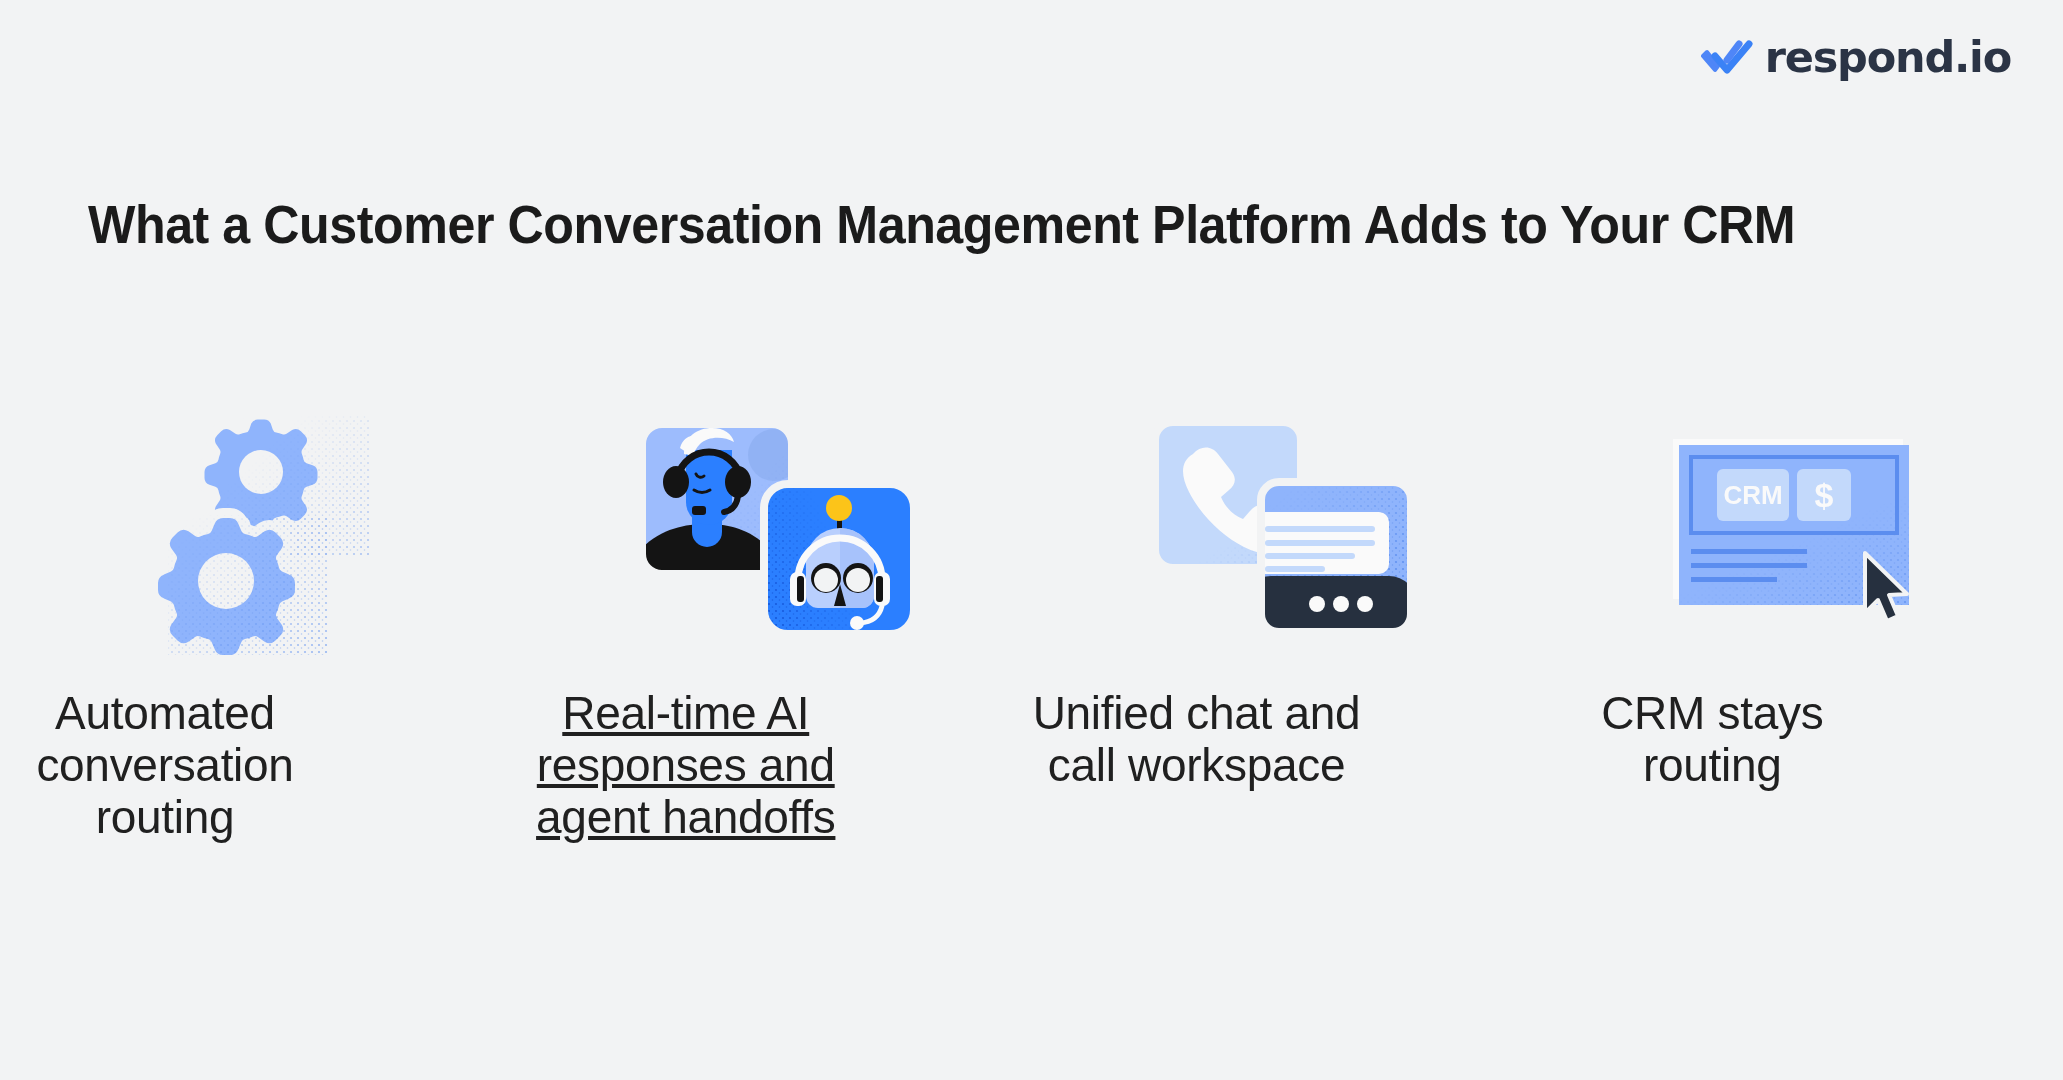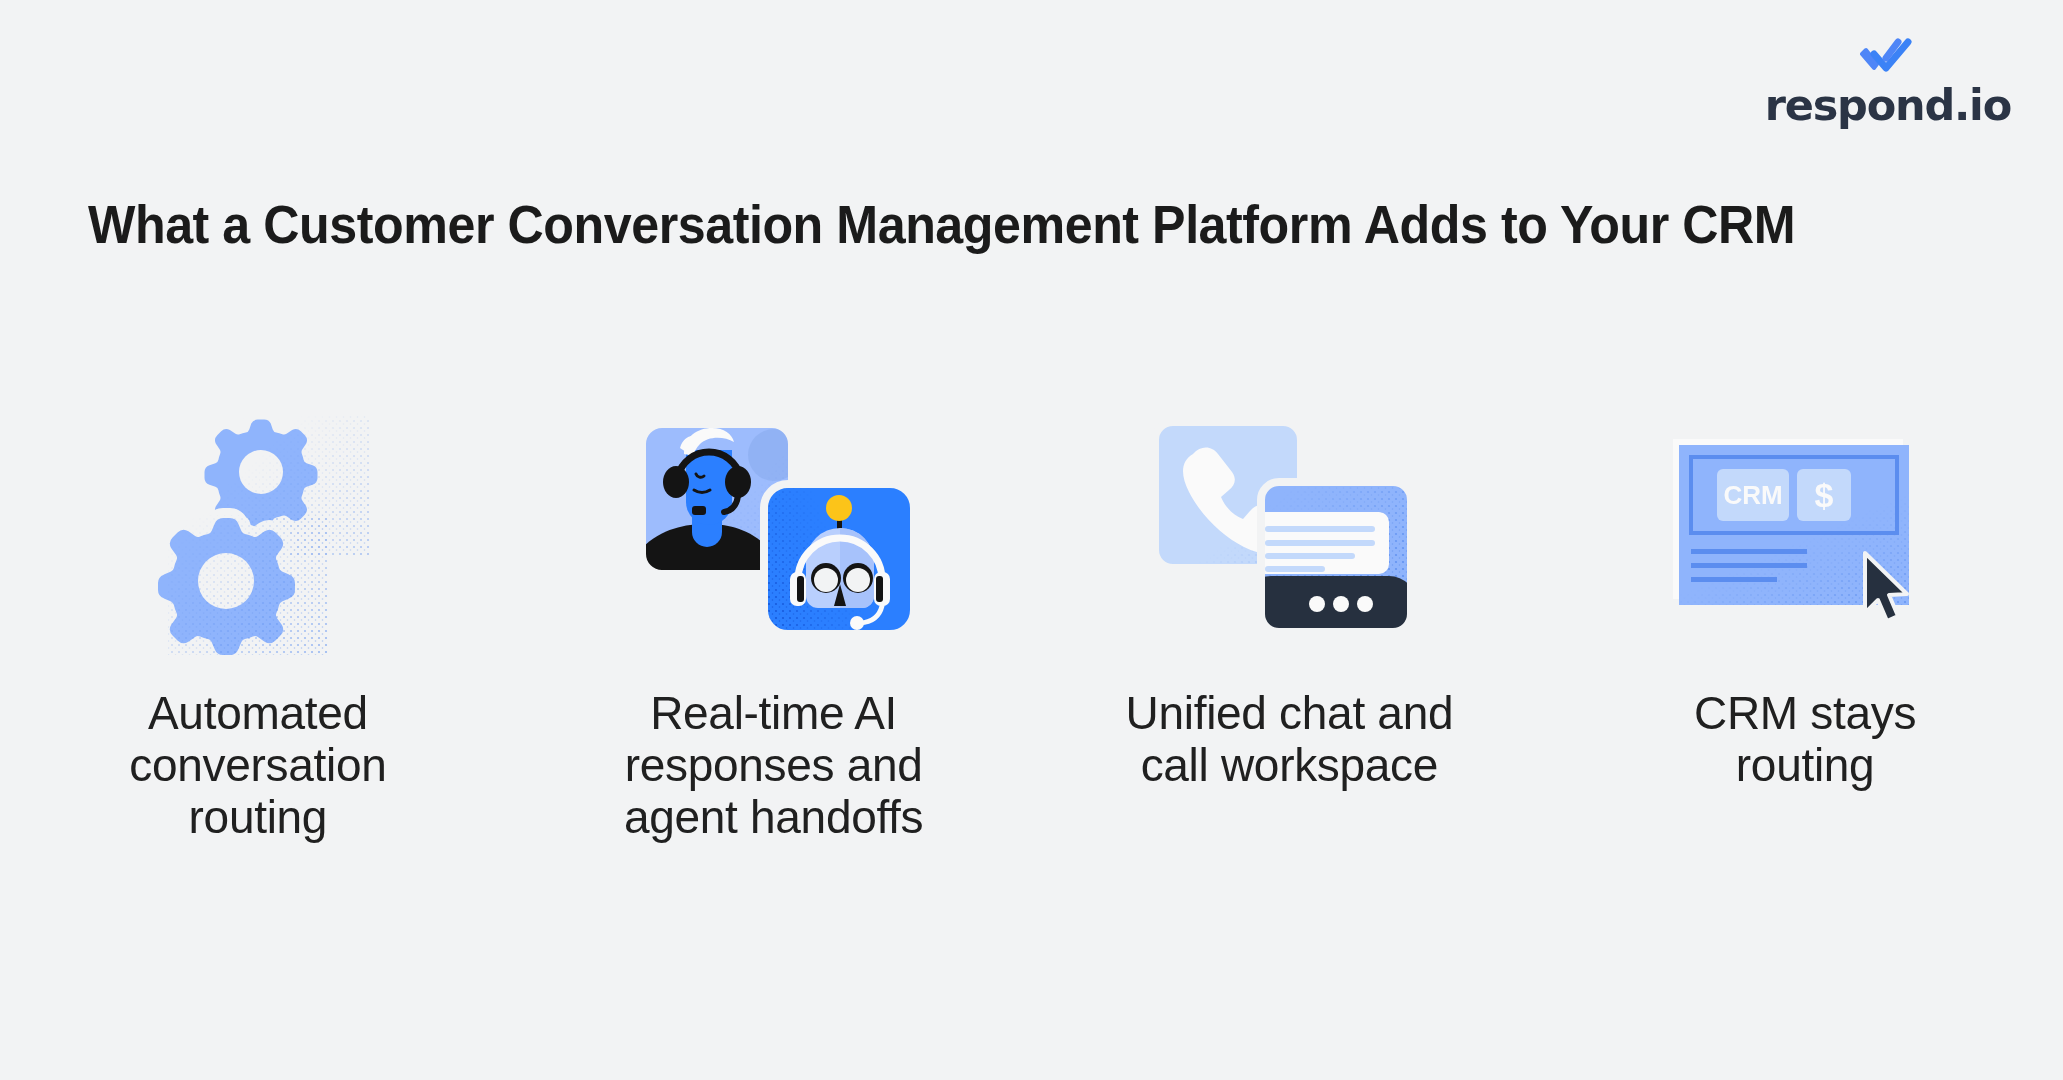--- a/index.html
+++ b/index.html
@@ -17,21 +17,20 @@
   }
 
   
   .logo {
     position: absolute;
     top: 36px;
     right: 52px;
     display: flex;
     align-items: center;
     gap: 8px;
-    flex-direction: column;
   }
   .logo-mark { width: 56px; height: 40px; display: block; }
   .logo-text {
     font-size: 43px;
     font-weight: bold;
     letter-spacing: -1.2px;
     color: #2b3445;
     line-height: 1;
     font-family: "DejaVu Sans", sans-serif;
   }
@@ -58,40 +57,39 @@
     position: absolute;
     top: 400px;
     left: 0;
     width: 2063px;
     display: flex;
   }
   .card {
     width: 25%;
     display: flex;
     flex-direction: column;
-    align-items: center;
   }
   .art {
     height: 260px;
     width: 100%;
     display: flex;
     align-items: center;
     justify-content: center;
     position: relative;
   }
   .caption {
     margin-top: 28px;
     text-align: center;
     font-size: 46px;
     line-height: 1.13;
     color: #202020;
     letter-spacing: -0.3px;
     max-width: 330px;
   }
-  .card-2 .caption { max-width: 340px; }
+  .card-2 .caption { max-width: 340px; text-decoration: underline; }
 </style>
 </head>
 <body>
 
 <div class="logo">
   <span class="logo-mark">
     <svg viewBox="0 0 56 40" width="56" height="40">
       <path d="M2 18 L14 32 L17 28 L6 14 Z" fill="#4F86F7" stroke="#4F86F7" stroke-width="4" stroke-linejoin="round" stroke-linecap="round"></path>
       <path d="M14 18 L26 32 L48 6" fill="none" stroke="#3B82F6" stroke-width="7" stroke-linejoin="round" stroke-linecap="round"></path>
       <path d="M26 22 L38 6" fill="none" stroke="#4F86F7" stroke-width="7" stroke-linejoin="round" stroke-linecap="round"></path>

